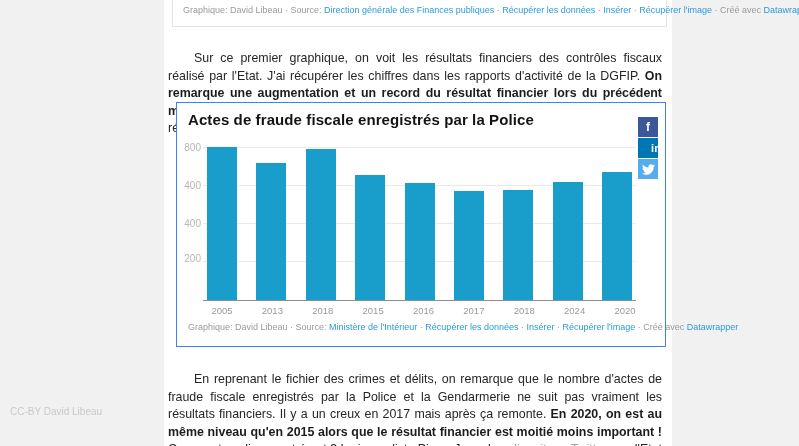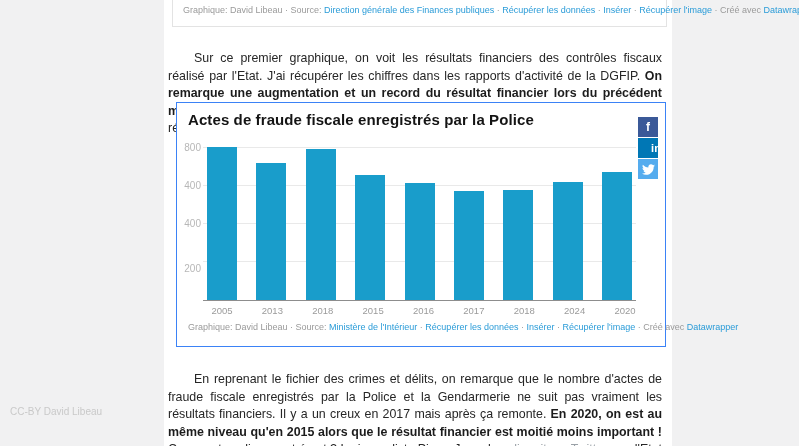--- a/index.html
+++ b/index.html
@@ -103,21 +103,21 @@
       <div class="share-btn" style="background: rgb(85, 172, 238);">
         <span style="display:flex;">
           <svg width="13" height="13" viewBox="0 0 24 24" fill="#ffffff" aria-hidden="true">
             <path d="M23.954 4.569c-.885.389-1.83.654-2.825.775 1.014-.611 1.794-1.574 2.163-2.723-.951.555-2.005.959-3.127 1.184-.896-.959-2.173-1.559-3.591-1.559-2.717 0-4.92 2.203-4.92 4.917 0 .39.045.765.127 1.124C7.691 8.094 4.066 6.13 1.64 3.161c-.427.722-.666 1.561-.666 2.475 0 1.71.87 3.213 2.188 4.096-.807-.026-1.566-.248-2.228-.616v.061c0 2.385 1.693 4.374 3.946 4.827-.413.111-.849.171-1.296.171-.314 0-.615-.03-.916-.086.631 1.953 2.445 3.377 4.604 3.417-1.68 1.319-3.809 2.105-6.102 2.105-.39 0-.779-.023-1.17-.067 2.189 1.394 4.768 2.209 7.557 2.209 9.054 0 13.999-7.496 13.999-13.986 0-.209 0-.42-.015-.63.961-.689 1.8-1.56 2.46-2.548z"></path>
           </svg>
         </span>
       </div>
     </div>
 
     <div class="yticks" id="yticks">
-        <div class="ytick" style="bottom: 27px;">200</div>
+        <div class="ytick" style="bottom: 37px;">200</div>
         <div class="ytick" style="bottom: 72.0095px; margin-top: 48px;">400</div>
         <div class="ytick" style="bottom: 110.014px;">400</div>
         <div class="ytick" style="bottom: 148.019px;">800</div>
       </div>
 
     <div class="plot" id="plot">
         <div class="gridline" style="bottom: 152.019px;"></div>
         <div class="gridline" style="bottom: 114.014px;"></div>
         <div class="gridline" style="bottom: 76.0095px;"></div>
         <div class="gridline" style="bottom: 38.0048px;"></div>

